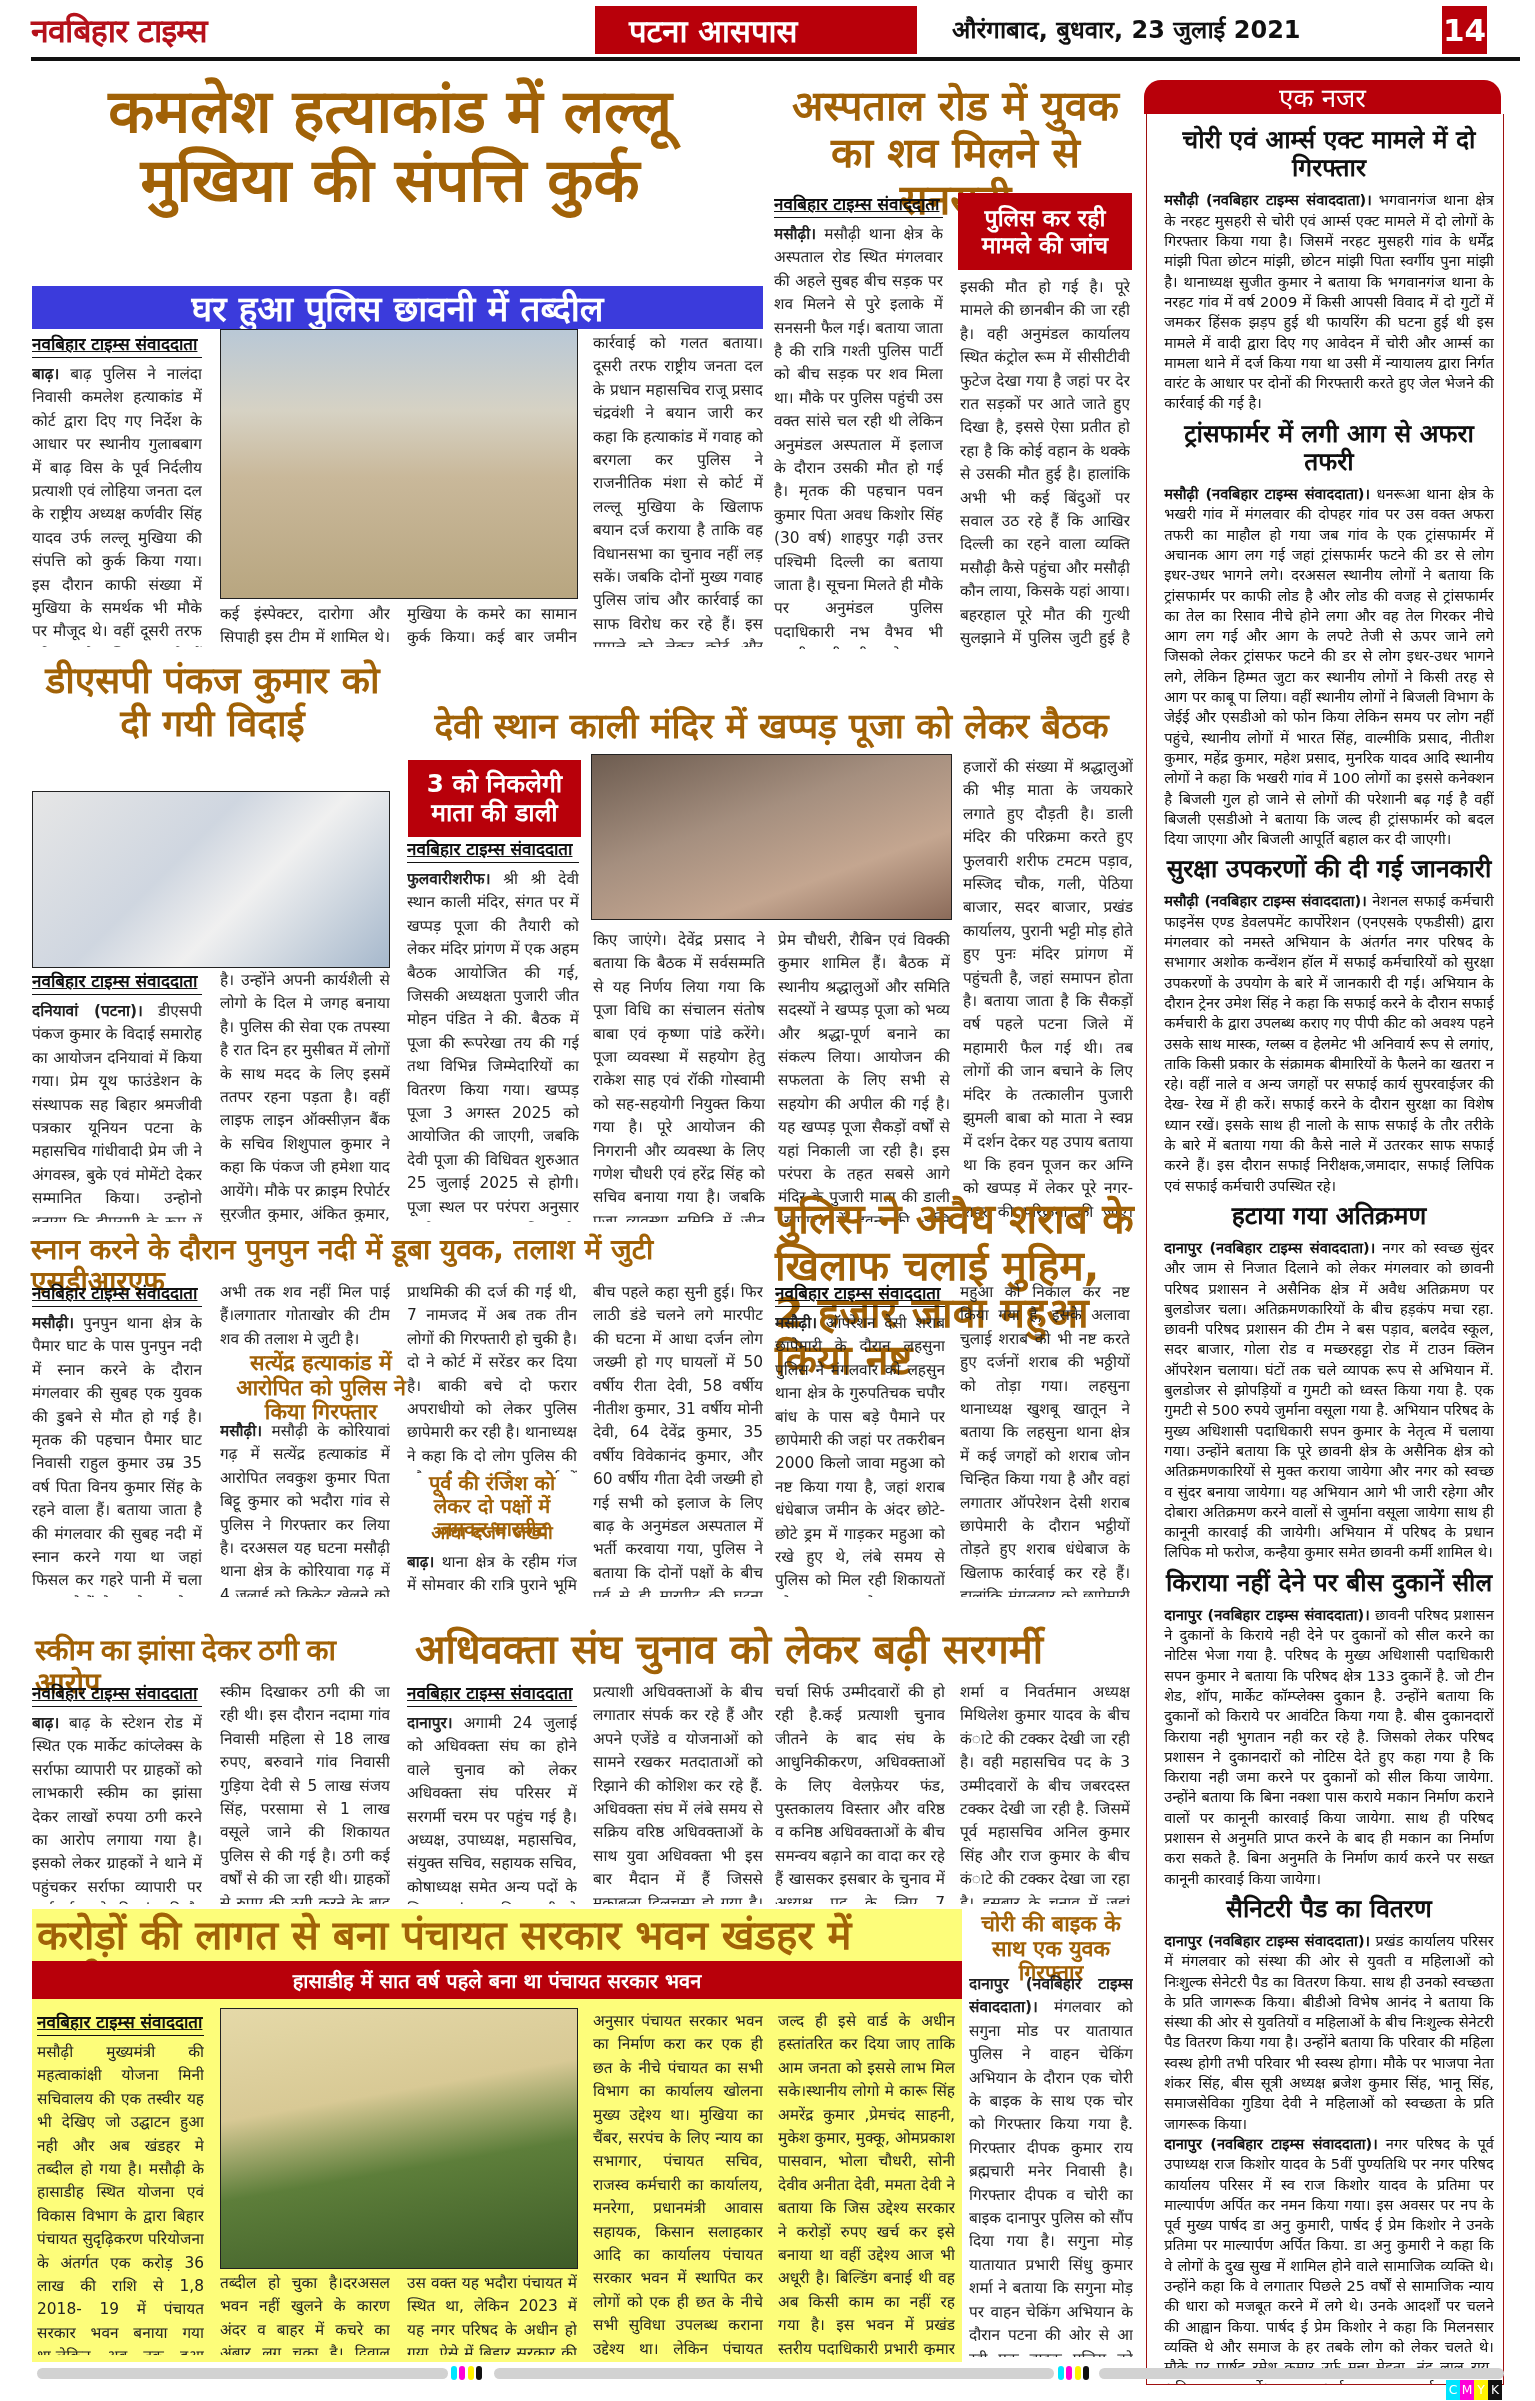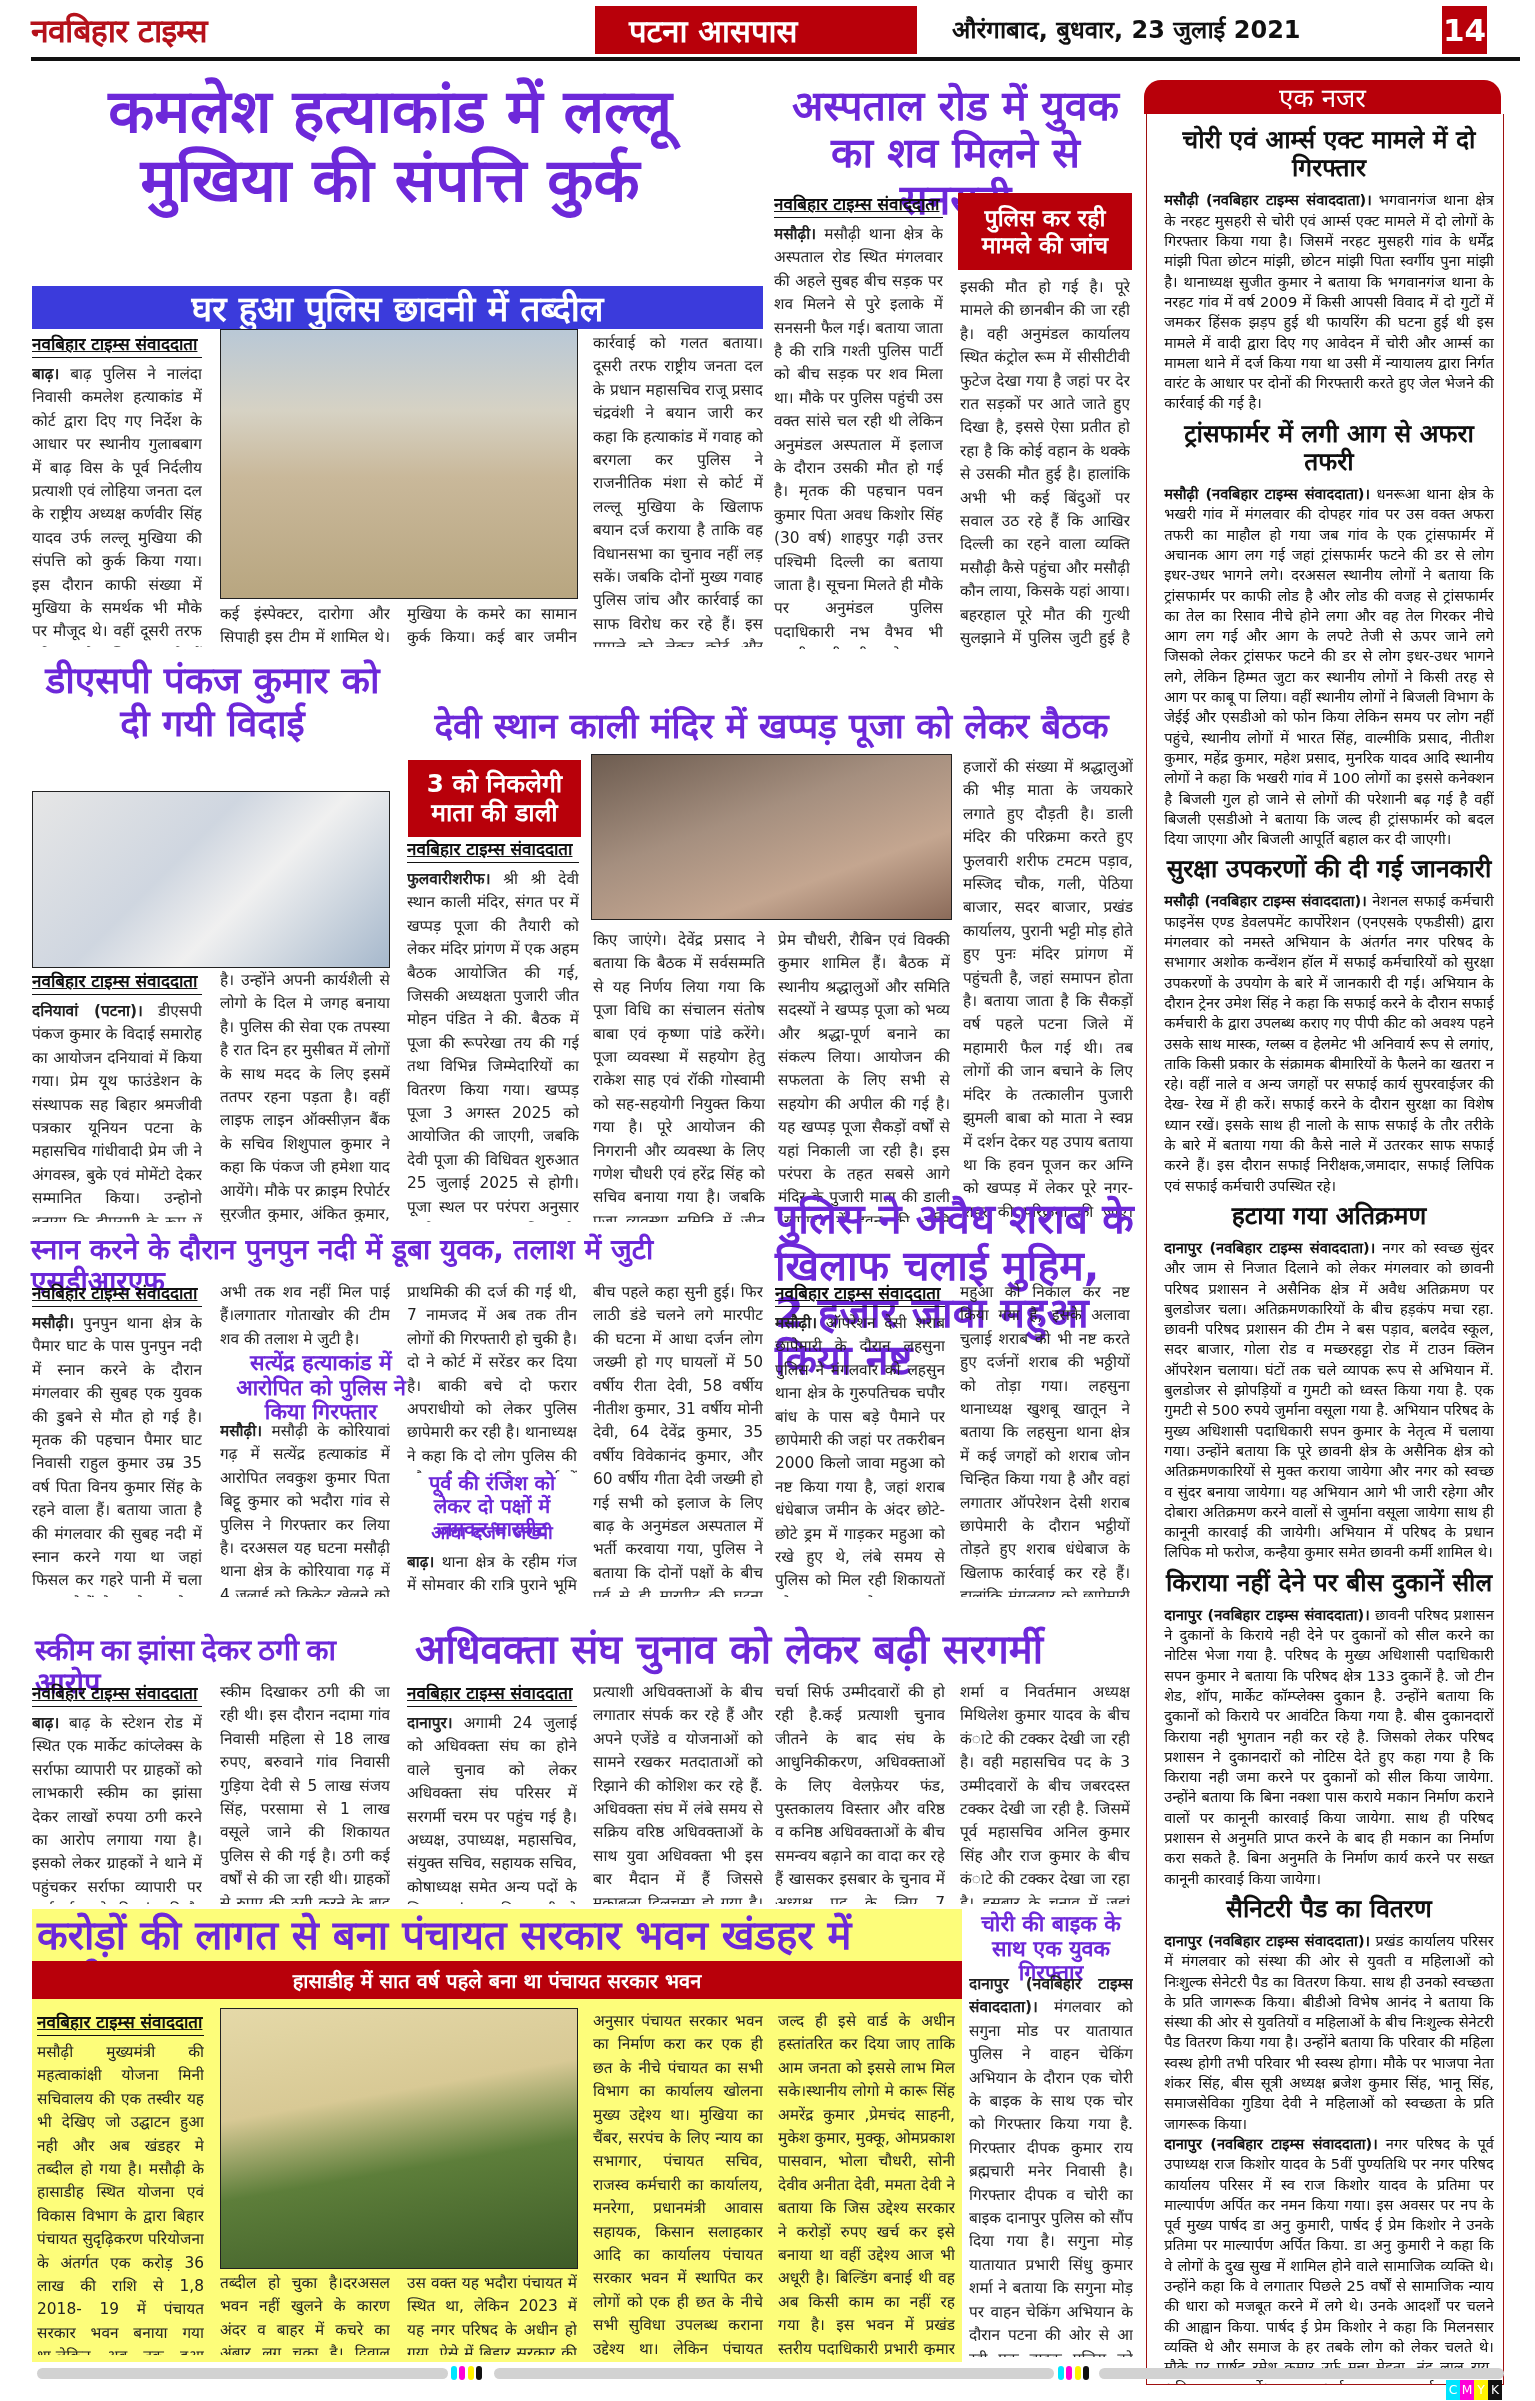--- a/index.html
+++ b/index.html
@@ -4,21 +4,21 @@
 <style>
 *{box-sizing:border-box;margin:0;padding:0;}
 html,body{width:1535px;height:2401px;background:#fff;overflow:hidden;}
 body{font-family:"DejaVu Sans","Liberation Sans",sans-serif;color:#111;position:relative;}
 .abs{position:absolute;}
 .masthead-logo{left:31px;top:7.7px;font-size:32px;font-weight:bold;color:#b5121b;font-family:"DejaVu Serif",serif;letter-spacing:-0.8px;}
 .section-banner{left:595px;top:6.1px;width:322px;height:48px;background:#b8000a;color:#fff;font-size:31px;font-weight:bold;display:flex;align-items:center;padding-left:34px;}
 .dateline{left:952px;top:12.3px;font-size:24px;font-weight:bold;color:#111;}
 .page-no{left:1442px;top:6.1px;width:45px;height:48px;background:#b8000a;color:#fff;font-size:31px;font-weight:bold;display:flex;align-items:center;justify-content:center;}
 .mast-rule{left:31px;top:57px;width:1489px;height:3.8px;background:#111;}
-.hl{font-weight:bold;color:#6d28d9;line-height:1.15;}
+.hl{font-weight:bold;color:#a16207;line-height:1.15;}
 .hl-xl{font-size:60px;font-family:"DejaVu Serif",serif;text-align:center;}
 .hl-l{font-size:41px;text-align:center;}
 .body{font-size:15.4px;line-height:23.4px;text-align:justify;color:#222;}
 .byline{font-size:17px;font-weight:bold;text-decoration:underline;border-bottom:1.5px solid #111;padding-bottom:2.3px;margin-bottom:4.6px;font-family:"DejaVu Serif",serif;}
 .dateplace{font-weight:bold;}
 .col{position:absolute;overflow:hidden;}
 .bar-blue{background:#3b3bdc;color:#fff;font-size:35px;font-weight:bold;text-align:center;display:flex;align-items:center;justify-content:center;}
 .bar-red{background:#b8000a;color:#fff;font-weight:bold;display:flex;align-items:center;justify-content:center;text-align:center;}
 .photo{border:1.5px solid #222;overflow:hidden;}
 .photo-police{background:linear-gradient(180deg,#b9c8d6 0%,#d6d2c4 30%,#c9b89a 55%,#b8a680 100%);}

